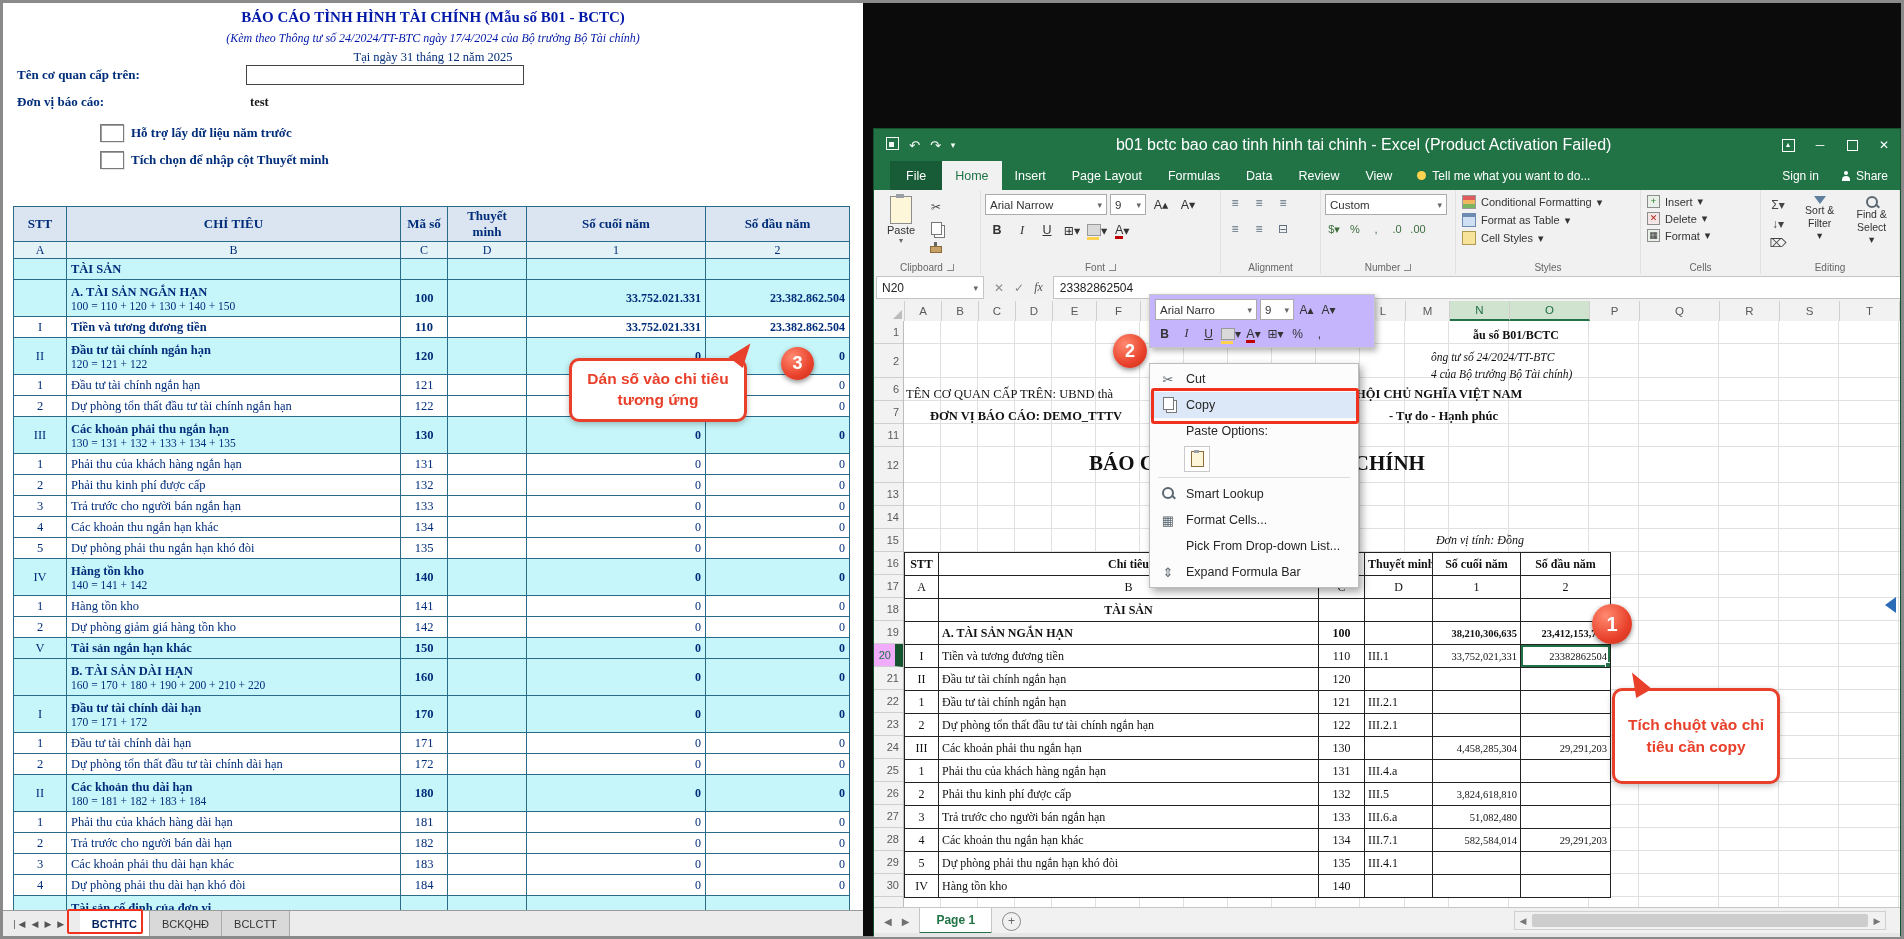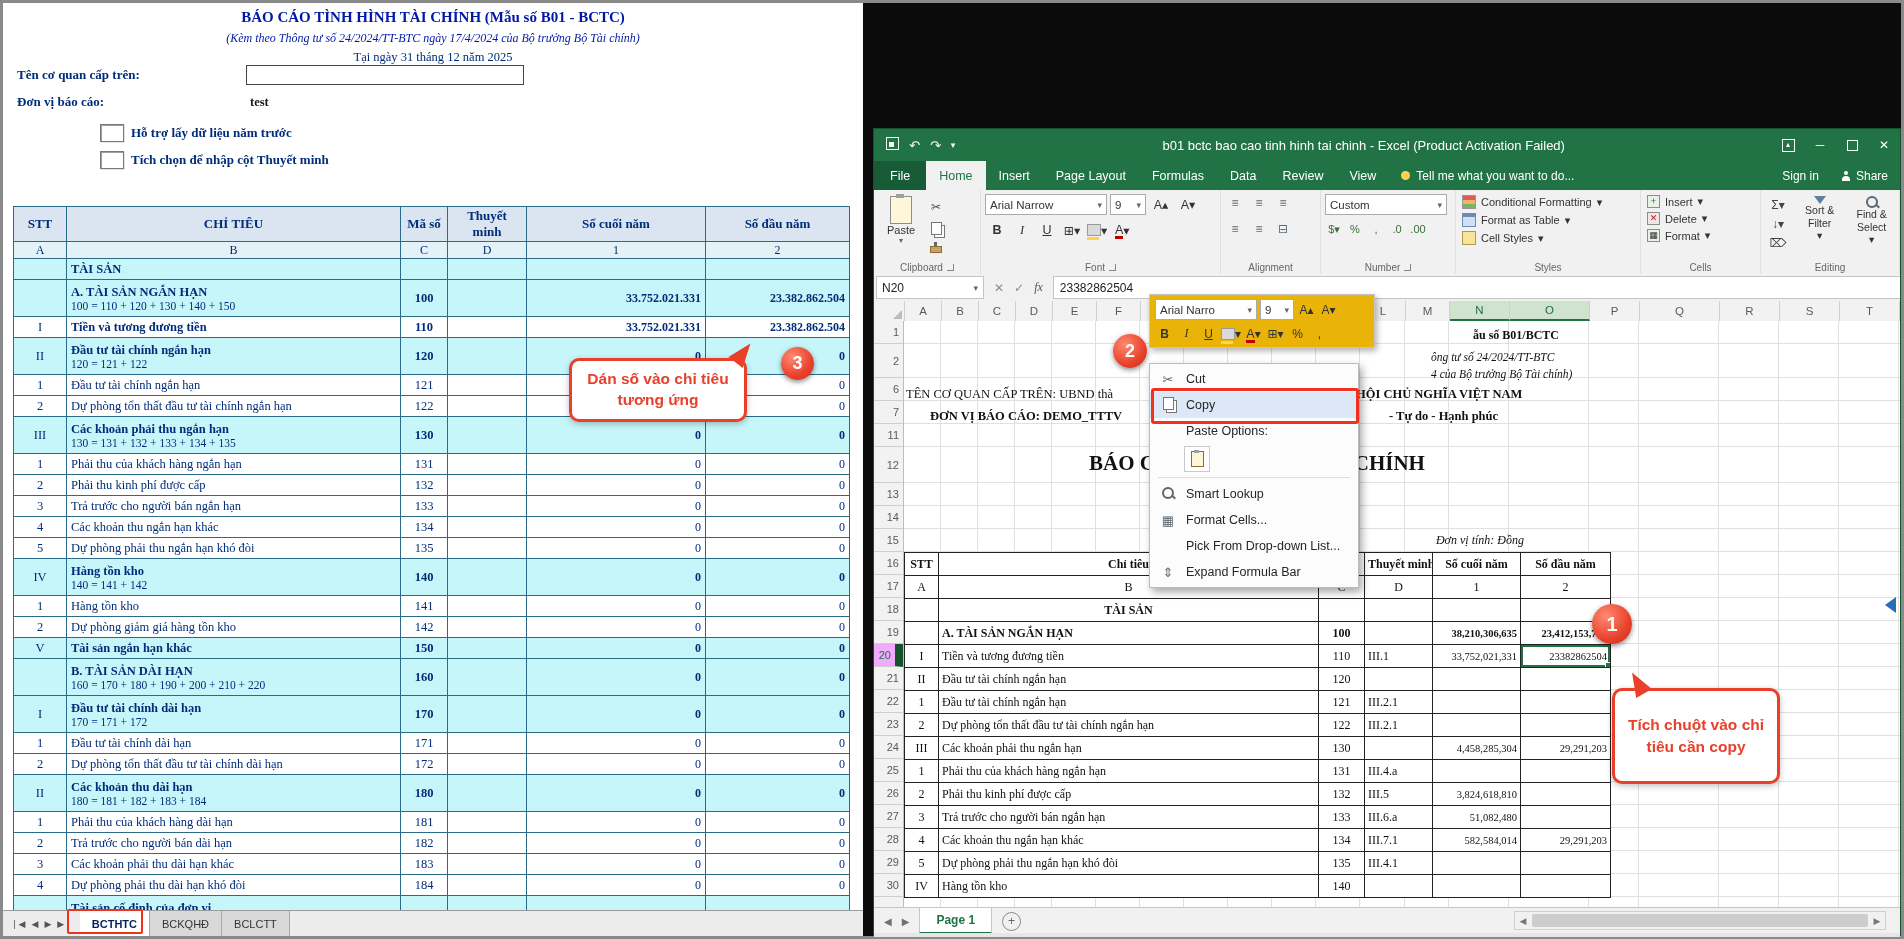--- a/index.html
+++ b/index.html
@@ -46,21 +46,21 @@
   .ring-left-tab{position:absolute;left:64px;bottom:2px;width:72px;height:21px;border:2px solid #f2301e;border-radius:2px;z-index:70;pointer-events:none;}
   
   .right-pane{position:absolute;left:863px;top:3px;width:1038px;height:933px;background:#0b0b0b;}
   .excel{position:absolute;left:10px;top:125px;width:1028px;height:808px;background:#f1f1f1;border:1px solid #14532d;box-sizing:border-box;}
   
   .xl-titlebar{position:absolute;left:0;top:0;width:100%;height:32px;background:#217346;display:flex;align-items:center;color:#fff;}
   .qat{display:flex;align-items:center;gap:10px;padding-left:12px;font-size:13px;}
   .qat .qicon{cursor:pointer;opacity:.95;}
   .ic-save{display:inline-block;width:11px;height:11px;border:1.5px solid #fff;position:relative;}
   .ic-save:after{content:"";position:absolute;left:2px;top:4px;width:5px;height:5px;background:#fff;}
-  .xl-title{flex:1;text-align:center;font-size:13px;white-space:nowrap;overflow:hidden;}
+  .xl-title{flex:1;text-align:center;font-size:16px;white-space:nowrap;overflow:hidden;}
   .win-controls{display:flex;align-items:center;height:100%;}
   .wc{width:32px;height:100%;display:flex;align-items:center;justify-content:center;font-size:12px;cursor:pointer;}
   .ic-maxbox{display:inline-block;width:9px;height:9px;border:1px solid #fff;}
   .ic-ribopt{display:inline-block;width:11px;height:11px;border:1px solid #fff;font-size:8px;line-height:10px;text-align:center;}
   
   .xl-tabs{position:absolute;left:0;top:32px;width:100%;height:29px;background:#217346;display:flex;align-items:stretch;color:#fff;font-size:12.5px;}
   .xl-tab{display:flex;align-items:center;padding:0 13px;cursor:pointer;white-space:nowrap;}
   .xl-tab.file{background:#185c37;padding:0 16px;}
   .xl-tab.active{background:#f1f1f1;color:#217346;}
   .tellme{display:flex;align-items:center;gap:6px;padding:0 12px;font-size:12px;white-space:nowrap;}
@@ -172,21 +172,21 @@
   .stb-nav{display:flex;align-items:center;gap:10px;padding:0 10px;color:#707070;font-size:10px;}
   .sheet-tab{display:flex;align-items:center;padding:0 16px;background:#fff;color:#217346;font-weight:bold;
              border-right:1px solid #c6c6c6;border-left:1px solid #c6c6c6;border-bottom:2px solid #217346;box-sizing:border-box;cursor:pointer;}
   .newsheet{width:17px;height:17px;border-radius:50%;border:1px solid #8a8a8a;color:#666;display:flex;align-items:center;justify-content:center;
             font-size:12px;align-self:center;margin-left:10px;cursor:pointer;}
   .hscroll{position:absolute;right:14px;top:782px;width:370px;height:17px;background:#f1f1f1;border:1px solid #d0d0d0;display:flex;align-items:center;}
   .hs-arrow{width:16px;text-align:center;color:#777;font-size:9px;cursor:pointer;}
   .hs-thumb{flex:1;height:13px;background:#cdcdcd;border-radius:2px;margin:0 1px;cursor:grab;}
   .xl-status{position:absolute;left:0;top:804px;width:100%;height:4px;background:#e6e6e6;}
   
-  .mini-toolbar{position:absolute;left:1149px;top:294px;width:214px;background:#eab308;border:1px solid #c6c6c6;
+  .mini-toolbar{position:absolute;left:1149px;top:294px;width:214px;background:#c4b5fd;border:1px solid #c6c6c6;
                 box-shadow:2px 3px 6px rgba(0,0,0,.3);z-index:40;padding:4px 5px;}
   .mtrow{display:flex;gap:3px;align-items:center;}
   .mtrow+.mtrow{margin-top:4px;}
   .mtbtn{min-width:19px;height:19px;display:flex;align-items:center;justify-content:center;font-size:12px;color:#333;cursor:pointer;}
   .context-menu{position:absolute;left:1149px;top:363px;width:208px;background:#fcfcfc;border:1px solid #bcbcbc;
                 box-shadow:3px 4px 8px rgba(0,0,0,.35);z-index:40;padding:2px 0;font-size:12.5px;color:#262626;}
   .cm-item{position:relative;height:26px;display:flex;align-items:center;padding-left:36px;cursor:pointer;}
   .cm-item.hot{background:#dce8f7;}
   .cm-ico{position:absolute;left:9px;width:18px;text-align:center;color:#5b6770;font-size:13px;}
   .cm-sep{height:1px;background:#dcdcdc;margin:3px 8px;}
@@ -575,21 +575,21 @@
             </span>
           <span class="wc">─</span>
           <span class="wc">
               <span class="ic-maxbox"></span>
             </span>
           <span class="wc">✕</span>
         </div>
       </div>
 
       <div class="xl-tabs">
-        <div style="display:flex;align-items:stretch;">
+        <div style="display:flex;align-items:stretch;padding-left:16px;">
             <div class="xl-tab file">File</div>
             <div class="xl-tab active">Home</div>
             <div class="xl-tab">Insert</div>
             <div class="xl-tab">Page Layout</div>
             <div class="xl-tab">Formulas</div>
             <div class="xl-tab">Data</div>
             <div class="xl-tab">Review</div>
             <div class="xl-tab">View</div>
           </div>
         <div class="tellme">

